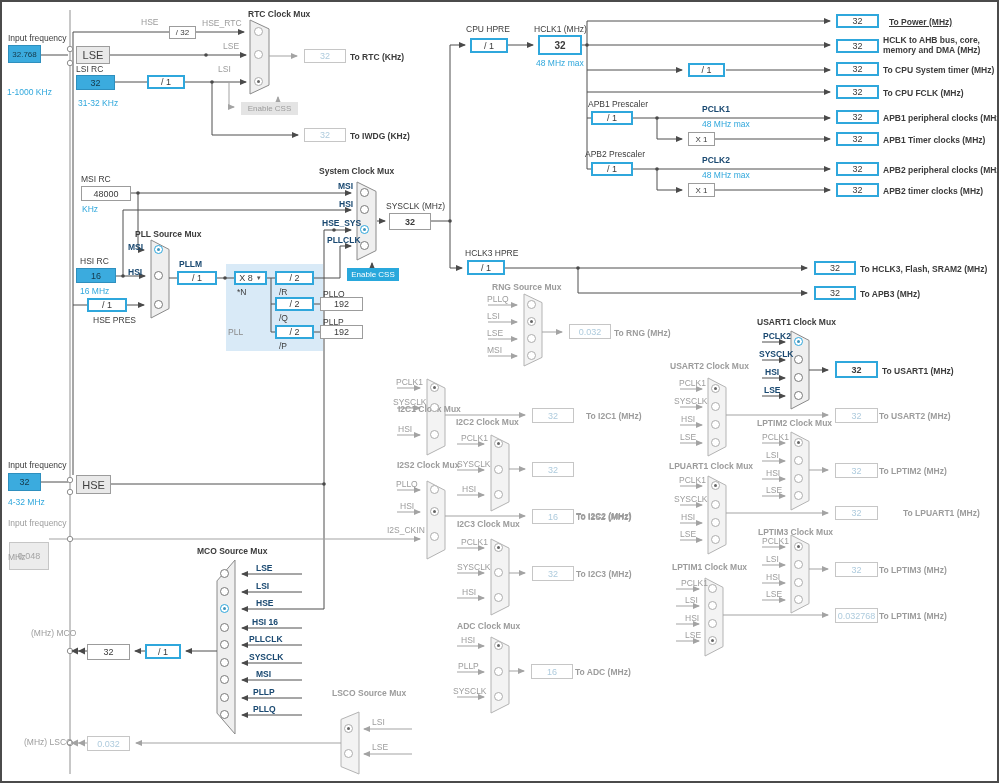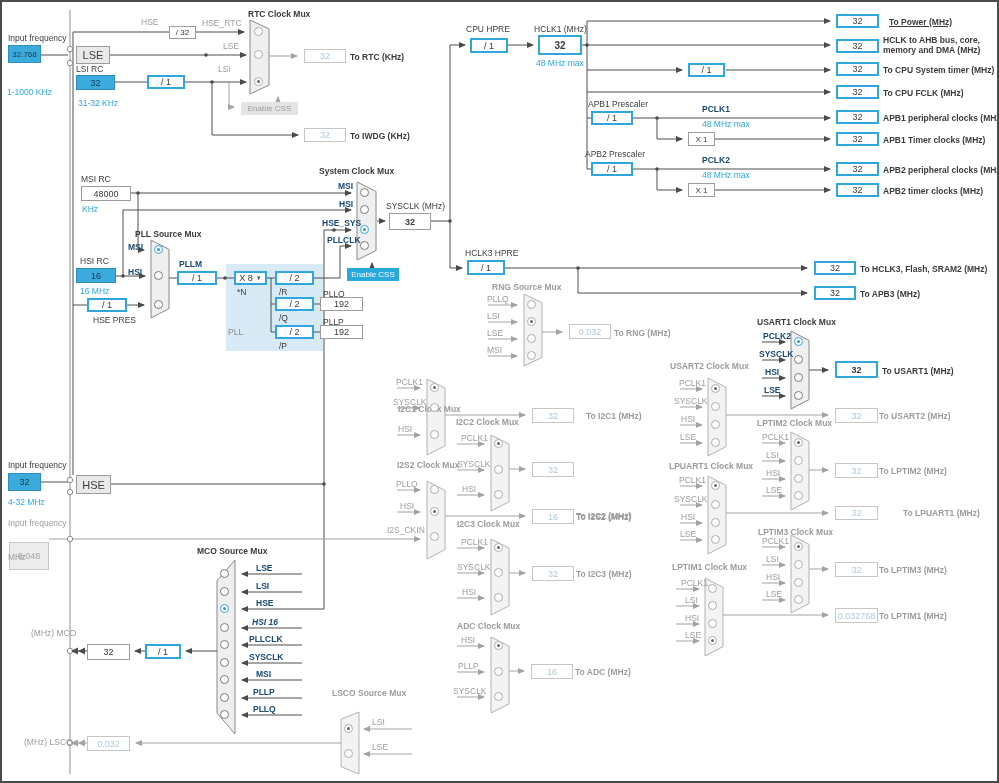--- a/index.html
+++ b/index.html
@@ -434,21 +434,21 @@
     <div class="mt" style="left: 195px; top: 544px;">MCO Source Mux</div>
     <div class="r" style="left: 218px; top: 567px;"></div>
     <div class="lbl nv" style="left: 254px; top: 561px;">LSE</div>
     <div class="r" style="left: 218px; top: 585px;"></div>
     <div class="lbl nv" style="left: 254px; top: 579px;">LSI</div>
     <div class="r rsb" style="left: 218px; top: 602px;">
       <span class="dot"></span>
     </div>
     <div class="lbl nv" style="left: 254px; top: 596px;">HSE</div>
     <div class="r" style="left: 218px; top: 621px;"></div>
-    <div class="lbl nv" style="left: 250px; top: 615px; font-style: italic;">HSI 16</div>
+    <div class="lbl nv" style="left: 250px; top: 615px;">HSI 16</div>
     <div class="r" style="left: 218px; top: 638px;"></div>
     <div class="lbl nv" style="left: 247px; top: 632px;">PLLCLK</div>
     <div class="r" style="left: 218px; top: 656px;"></div>
     <div class="lbl nv" style="left: 247px; top: 650px;">SYSCLK</div>
     <div class="r" style="left: 218px; top: 673px;"></div>
     <div class="lbl nv" style="left: 254px; top: 667px;">MSI</div>
     <div class="r" style="left: 218px; top: 691px;"></div>
     <div class="lbl nv" style="left: 251px; top: 685px;">PLLP</div>
     <div class="r" style="left: 218px; top: 708px;"></div>
     <div class="lbl nv" style="left: 251px; top: 702px;">PLLQ</div>

